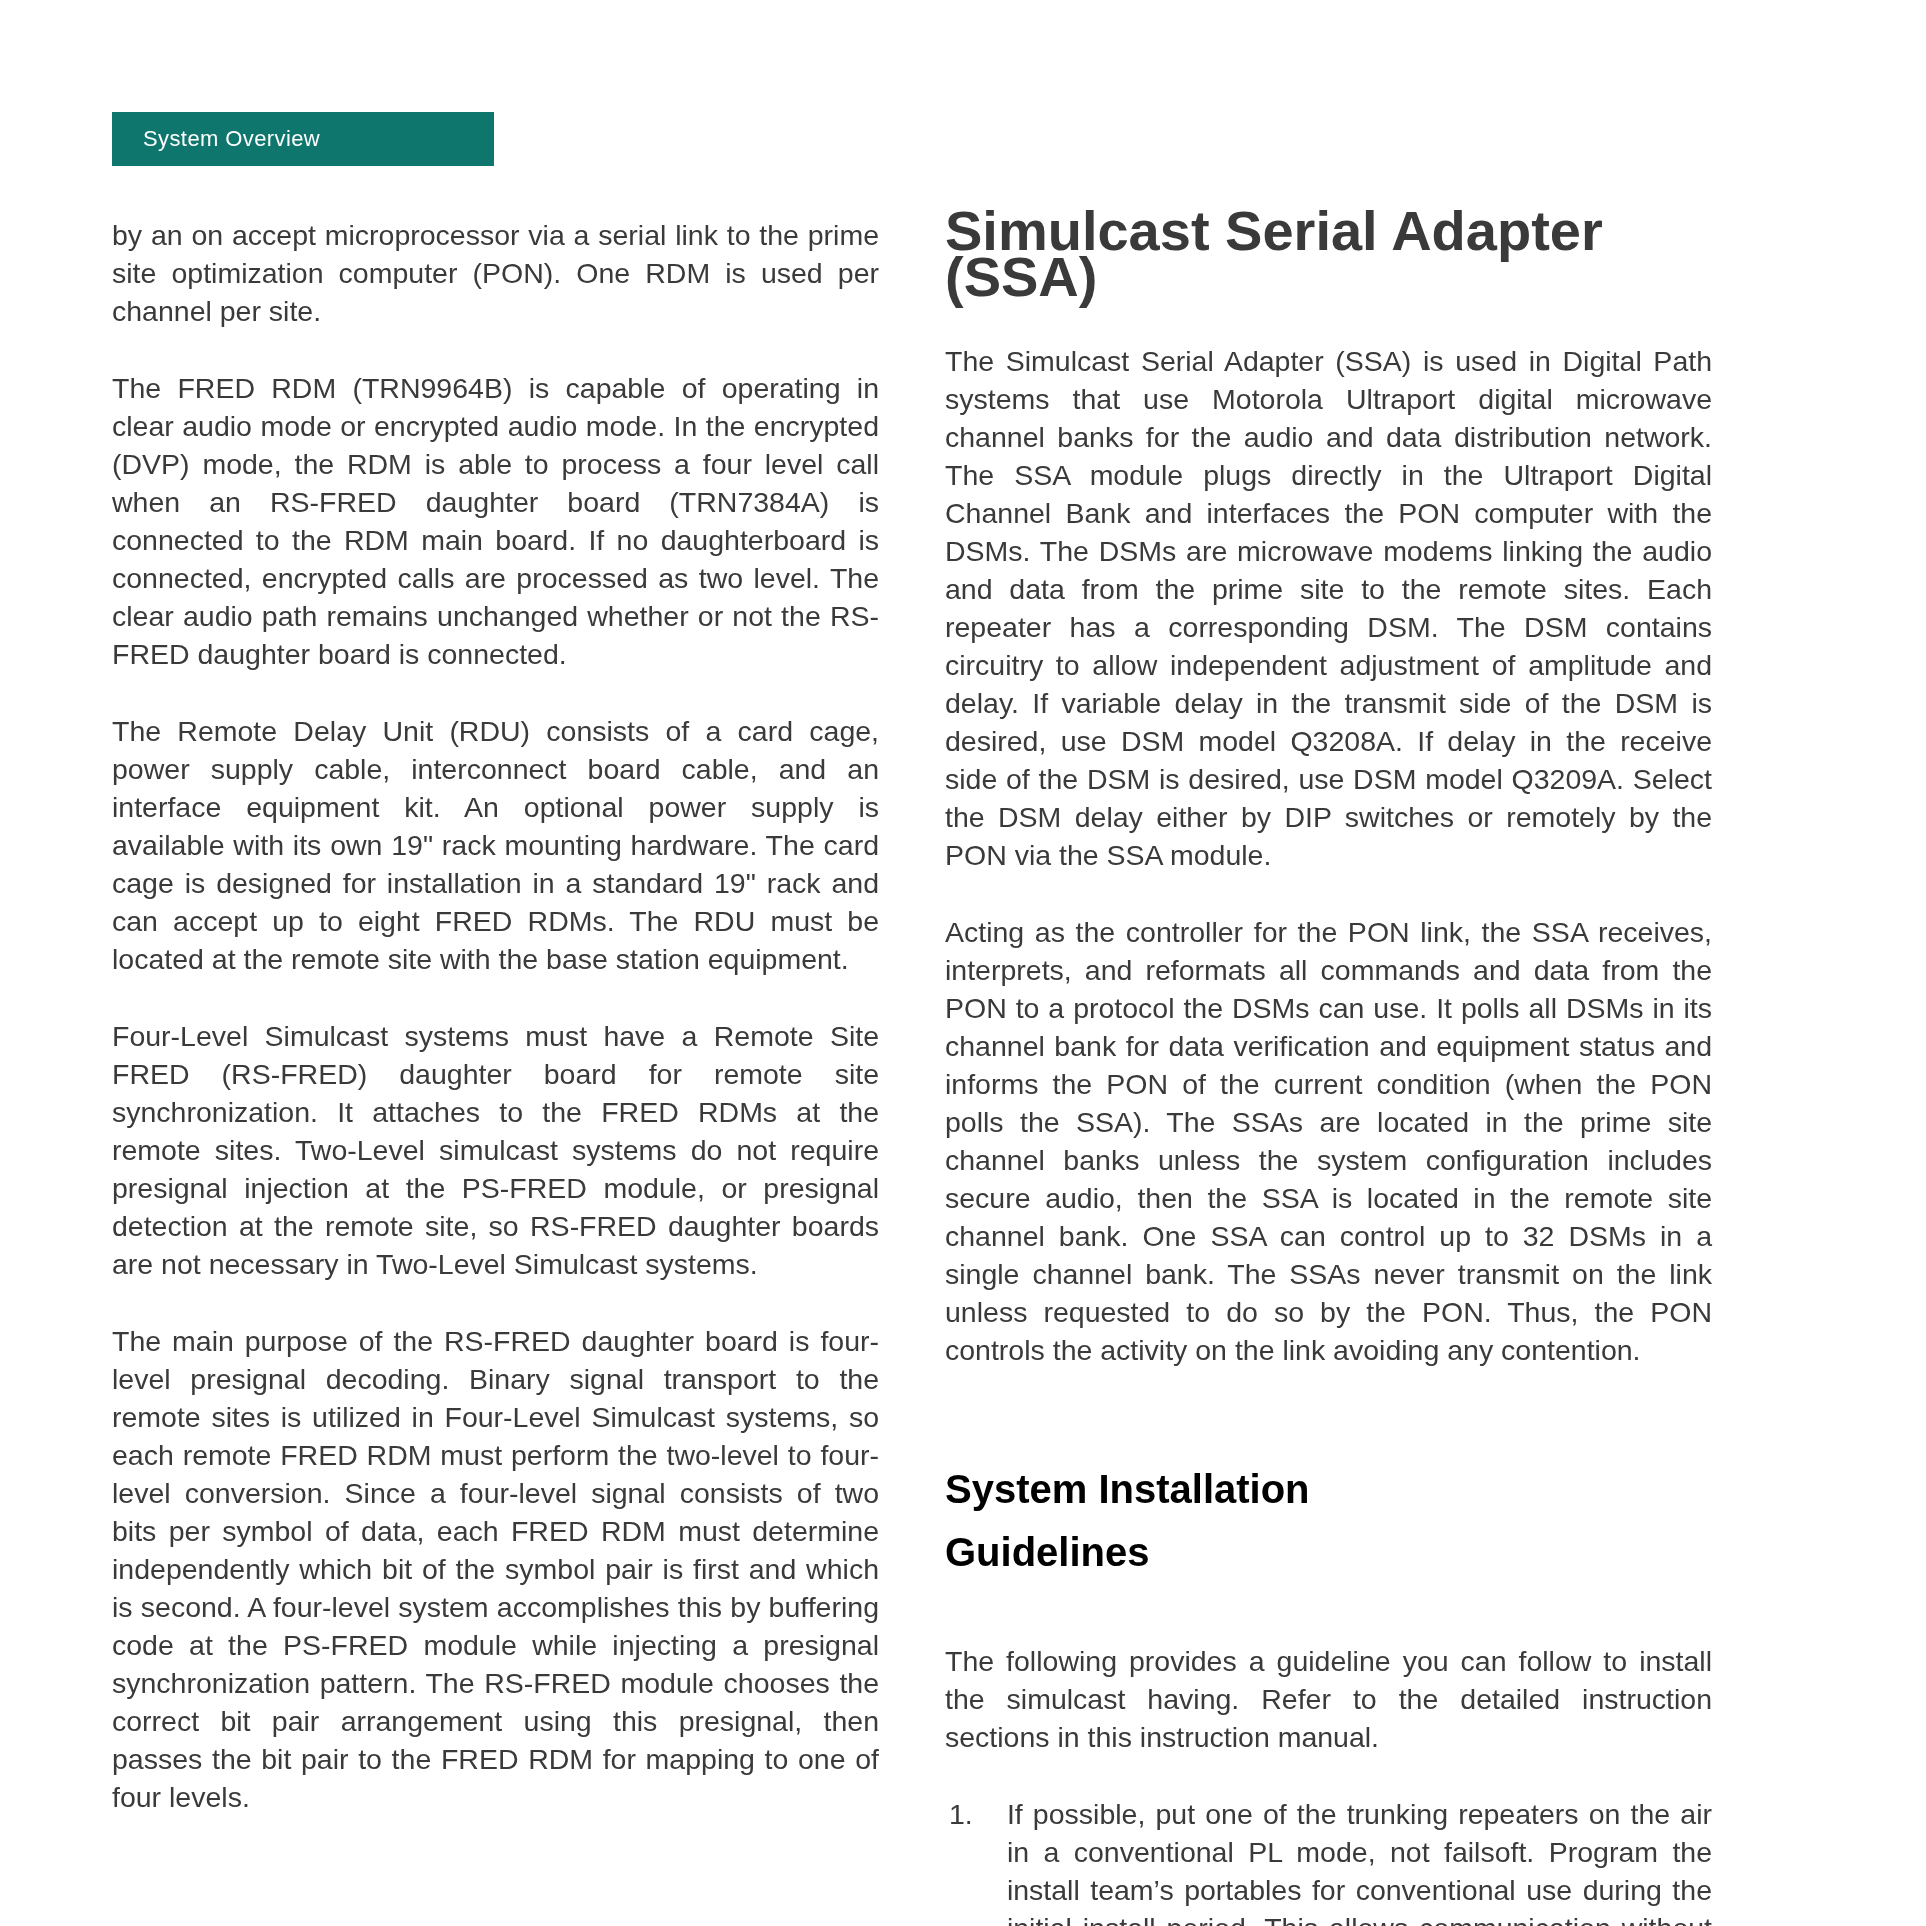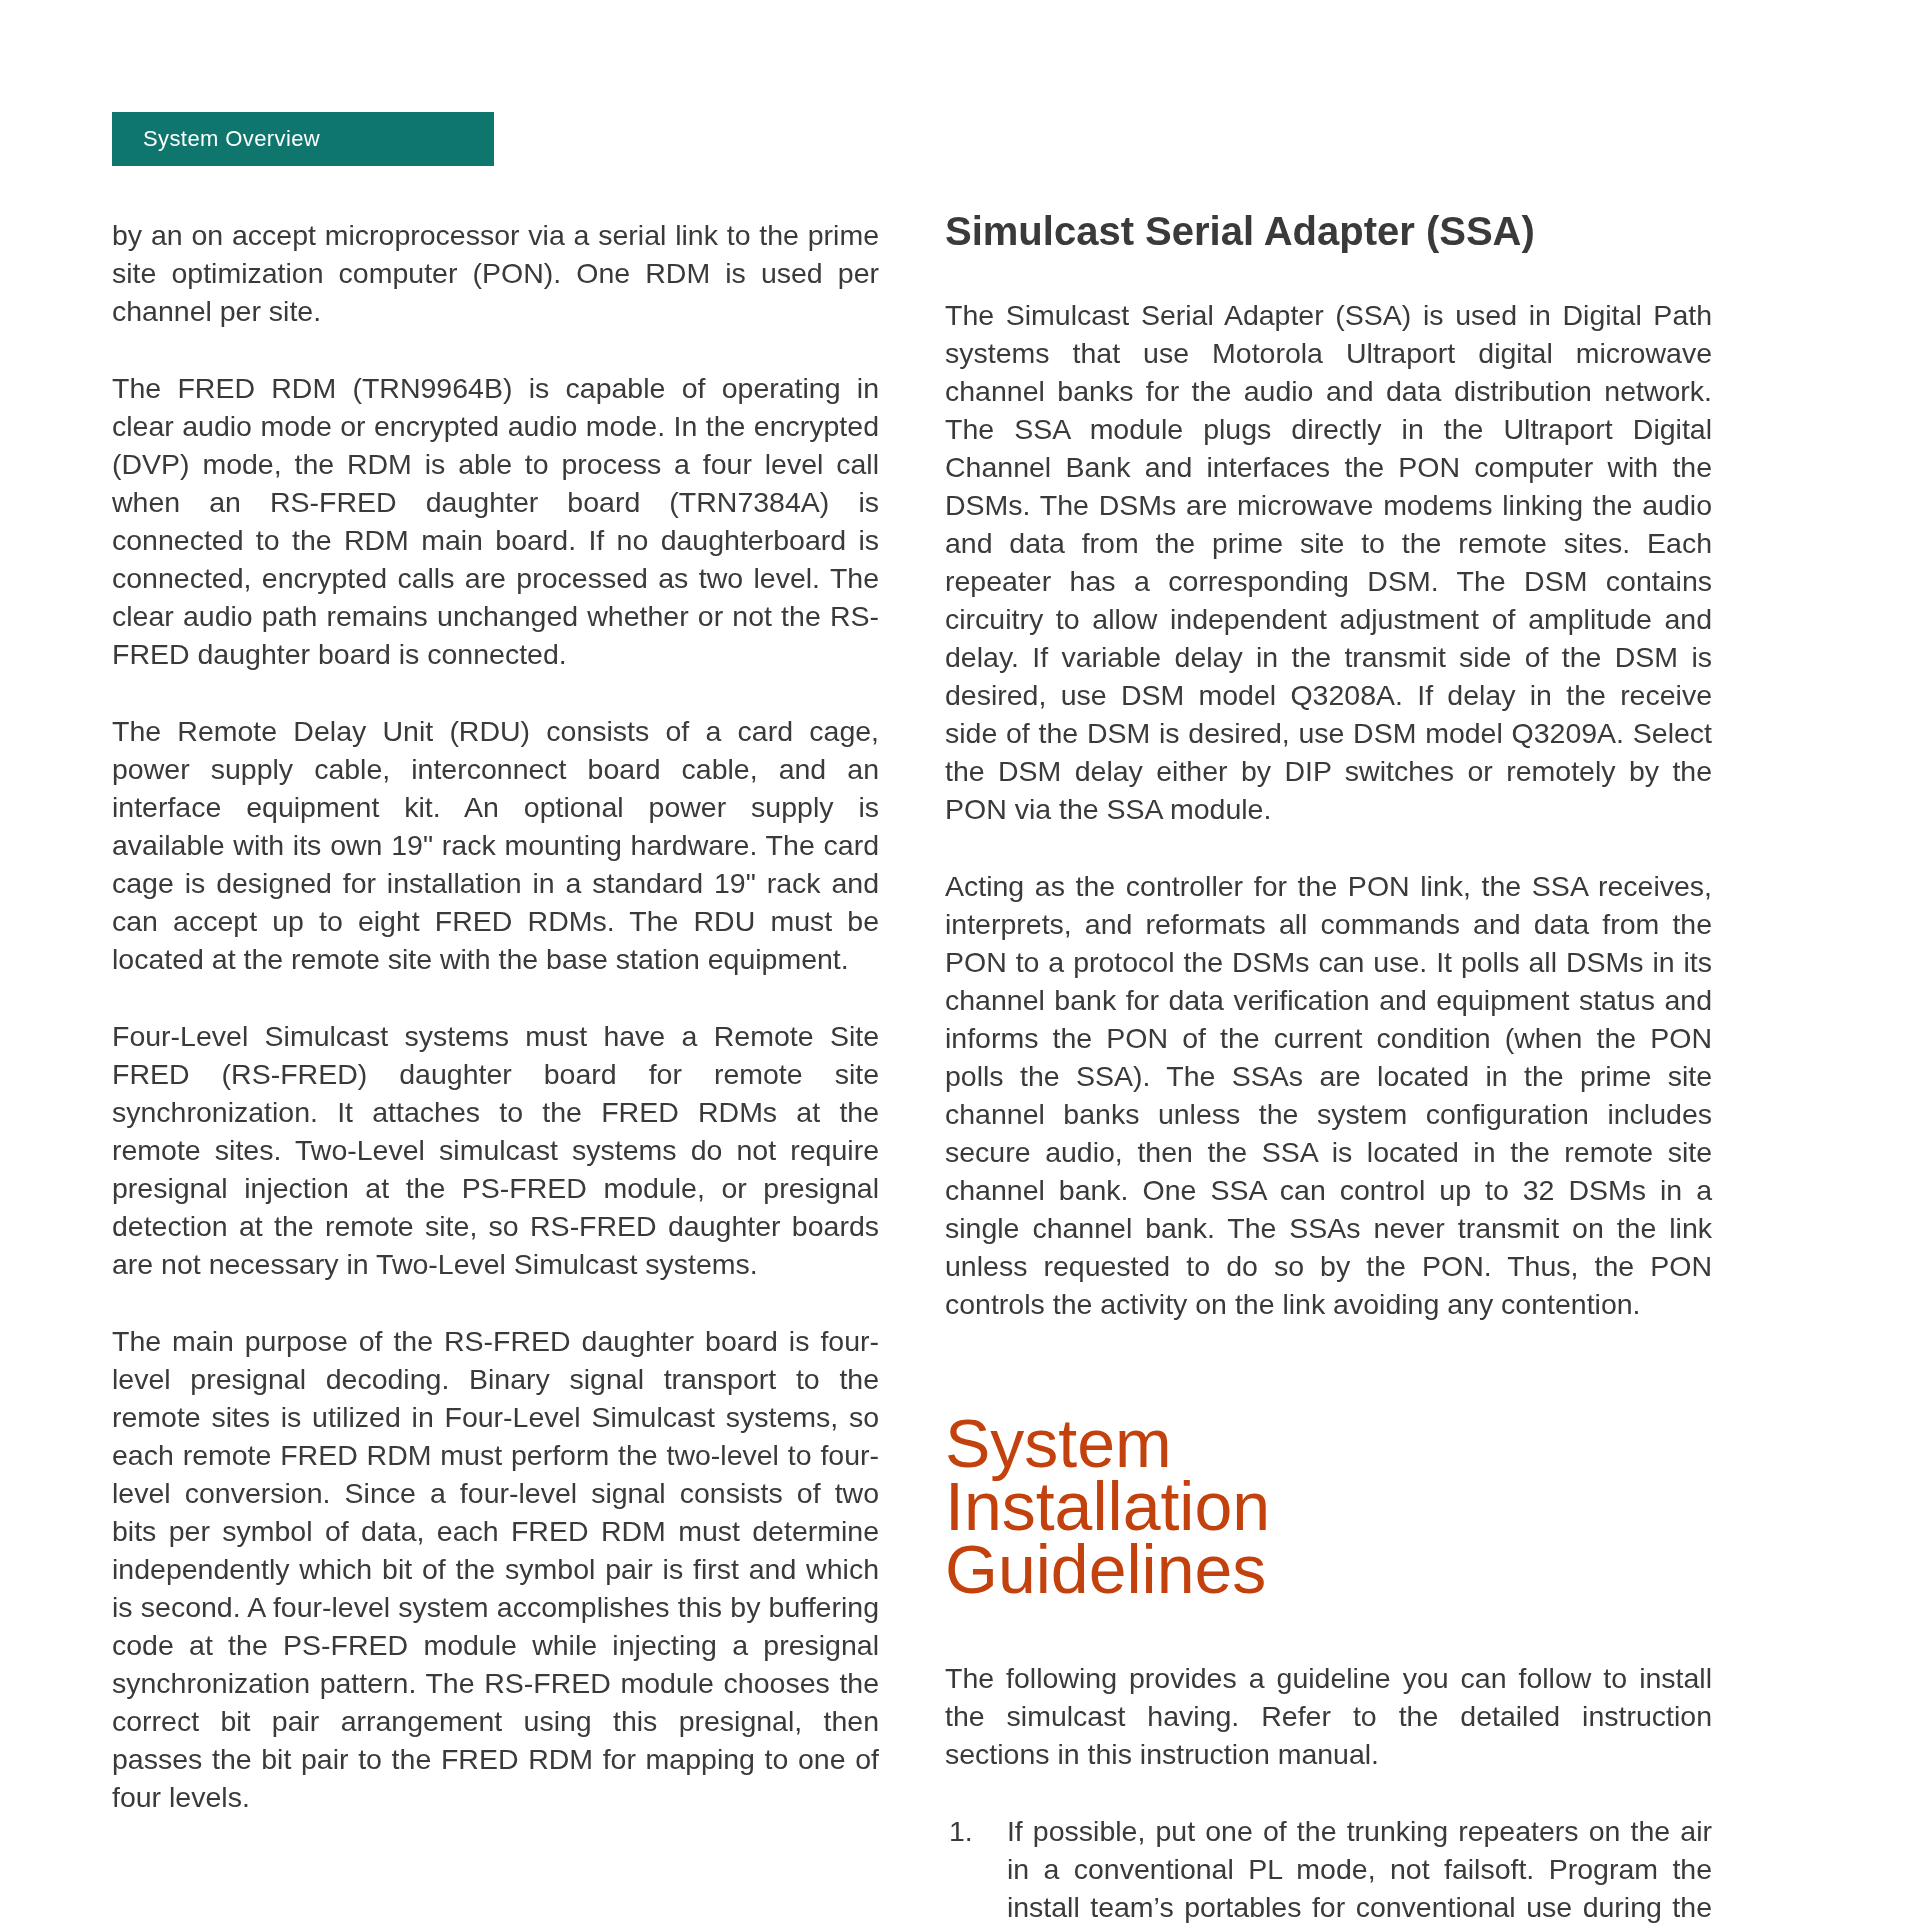--- a/index.html
+++ b/index.html
@@ -13,28 +13,28 @@
     padding-left: 31px; box-sizing: border-box; letter-spacing: 0.4px;
   }
   .col { position: absolute; top: 216px; width: 767px; }
   .col-left { left: 112px; }
   .col-right { left: 945px; top: 208px; }
   p {
     font-size: 28.5px; line-height: 38px; margin: 0 0 39px 0; text-align: justify;
     color: #3a3a3a;
   }
   h2 {
-    font-size: 40px; line-height: 46px; font-weight: bold; margin: 0 0 54px 0;
+    font-size: 56px; line-height: 46px; font-weight: bold; margin: 0 0 54px 0;
     color: #3a3a3a;
   }
   .col-left h2 { margin-top: 15.4px; margin-bottom: 50px; }
   .col-right h2.first { margin-top: 0; margin-bottom: 42px; }
   h1 {
-    font-size: 68px; line-height: 63px; font-weight: normal; margin: 89px 0 58px 0;
-    color: #c2410c; width: 539px;
+    font-size: 40px; line-height: 63px; font-weight: bold; margin: 89px 0 58px 0;
+    color: #000000; width: 539px;
   }
   ol { list-style: none; margin: 0; padding: 0; }
   li { display: flex; font-size: 28.5px; line-height: 38px; margin-bottom: 39px; }
   li .num { width: 58px; flex: 0 0 58px; padding-left: 3.9px; }
   li .txt { text-align: justify; flex: 1; }
 </style>
 </head>
 <body>
 
 <div class="section-tab">System Overview</div>

